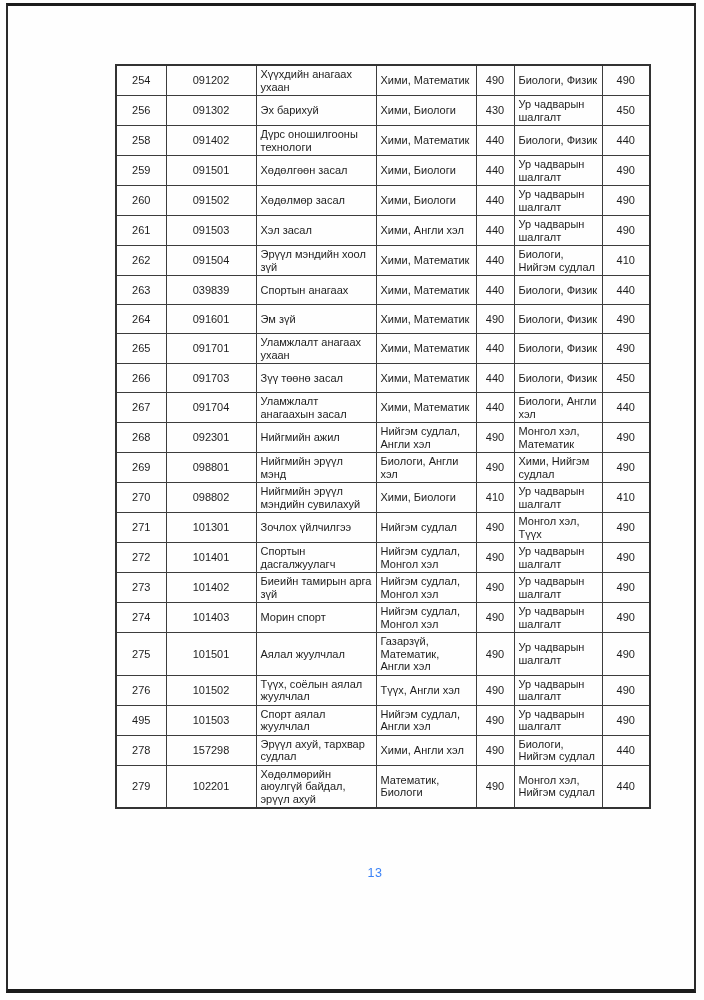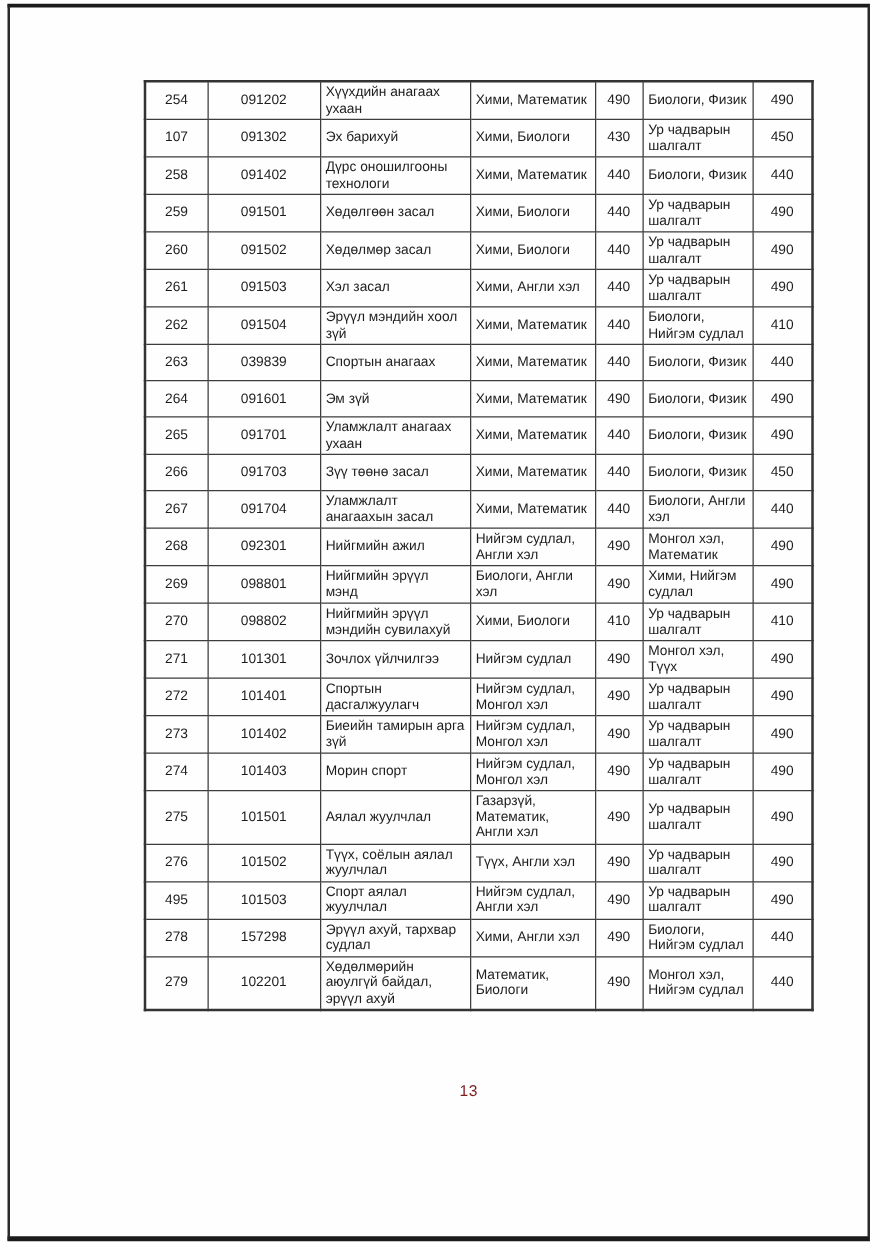--- a/index.html
+++ b/index.html
@@ -55,21 +55,21 @@
   td.col-name, td.col-subjects1, td.col-subjects2 {
     text-align: left;
   }
   .pagenum {
     position: absolute;
     top: 866px;
     left: 115px;
     width: 520px;
     text-align: center;
     font-size: 12.5px;
-    color: #7f1d1d;
+    color: #3b82f6;
     letter-spacing: 0.5px;
   }
 </style>
 </head>
 <body>
 
 <div class="page">
   <div class="frame"></div>
 
   <table class="tbl">
@@ -86,21 +86,21 @@
         <tr>
           <td class="col-no">254</td>
           <td class="col-code">091202</td>
           <td class="col-name">Хүүхдийн анагаах ухаан</td>
           <td class="col-subjects1">Хими, Математик</td>
           <td class="col-score1">490</td>
           <td class="col-subjects2">Биологи, Физик</td>
           <td class="col-score2">490</td>
         </tr>
         <tr>
-          <td class="col-no">107</td>
+          <td class="col-no">256</td>
           <td class="col-code">091302</td>
           <td class="col-name">Эх барихуй</td>
           <td class="col-subjects1">Хими, Биологи</td>
           <td class="col-score1">430</td>
           <td class="col-subjects2">Ур чадварын шалгалт</td>
           <td class="col-score2">450</td>
         </tr>
         <tr>
           <td class="col-no">258</td>
           <td class="col-code">091402</td>

